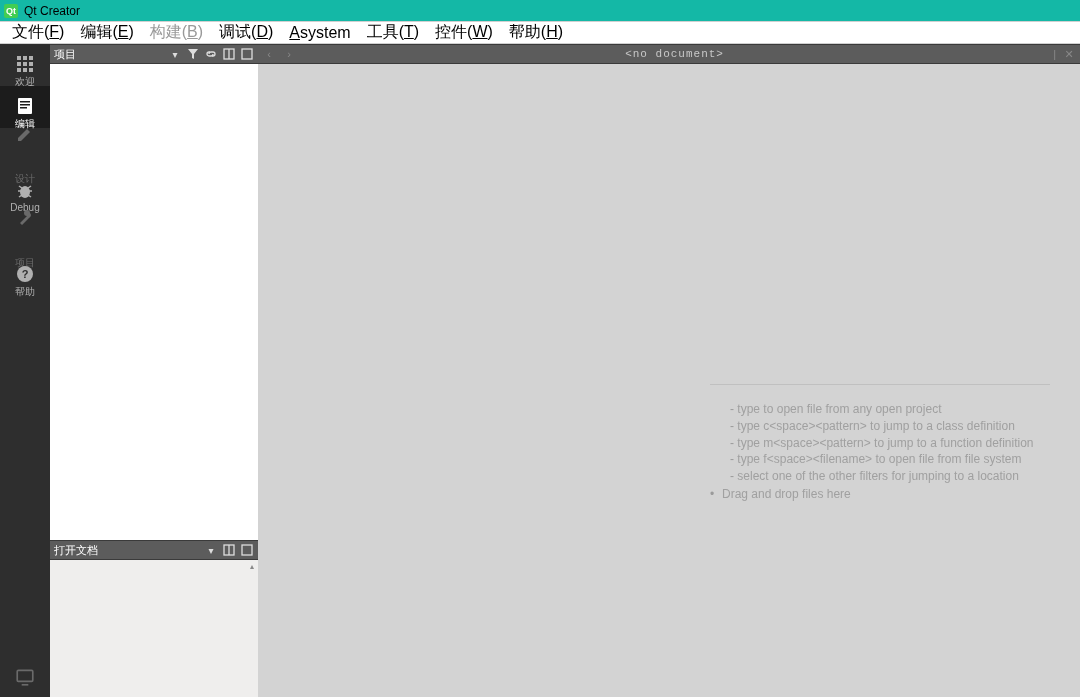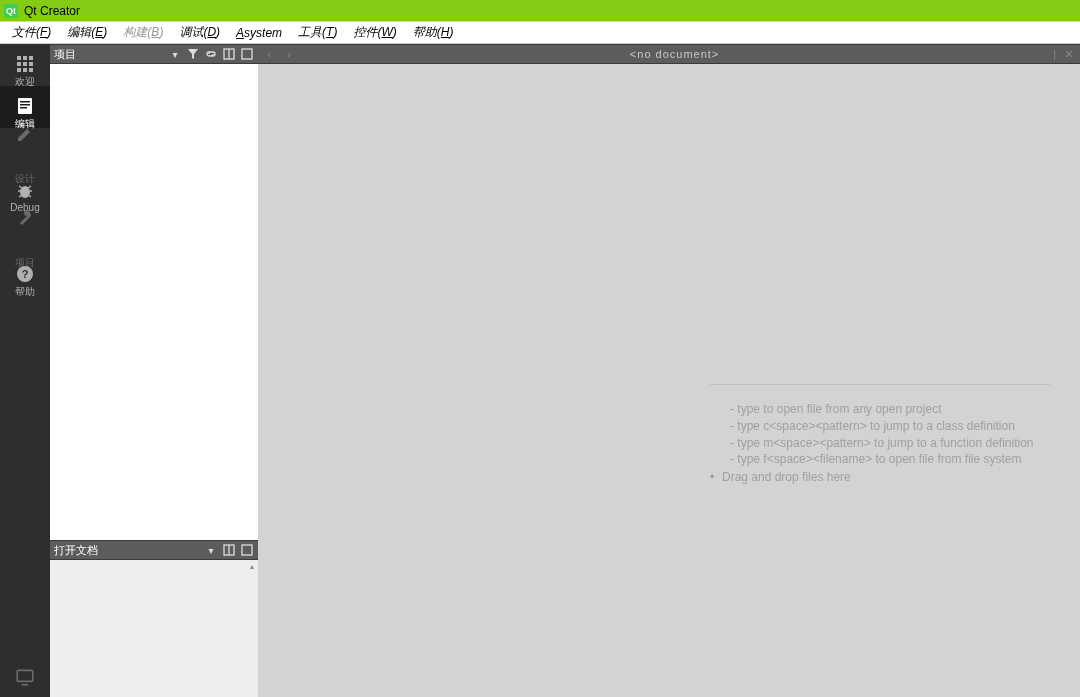--- a/index.html
+++ b/index.html
@@ -1,21 +1,21 @@
 <!DOCTYPE html>
 <html><head>
 <meta charset="utf-8">
 <style>
 * { margin: 0; padding: 0; box-sizing: border-box; font-family: "Microsoft YaHei", sans-serif; }
 html, body { width: 1080px; height: 697px; overflow: hidden; background: #fff; }
 
-.titlebar { display: flex; align-items: center; height: 22px; background: #84cc16; border-bottom: 1px solid #d0d0d0; padding-left: 4px; gap: 6px; font-size: 12px; }
+.titlebar { display: flex; align-items: center; height: 22px; background: #14b8a6; border-bottom: 1px solid #d0d0d0; padding-left: 4px; gap: 6px; font-size: 12px; }
 .titlebar .icon { width: 14px; height: 14px; background: #41cd52; border-radius: 2px; display: flex; align-items: center; justify-content: center; color: #fff; font-size: 9px; font-weight: bold; }
 
-.menubar { display: flex; align-items: center; height: 22px; background: #fff; border-bottom: 1px solid #d0d0d0; padding-left: 4px; font-size: 12px; font-style: italic; }
+.menubar { display: flex; align-items: center; height: 22px; background: #fff; border-bottom: 1px solid #d0d0d0; padding-left: 4px; font-size: 16px; }
 .menubar .menu-item { padding: 2px 8px; cursor: default; }
 .menubar .menu-item .ul { text-decoration: underline; }
 .menubar .menu-item.disabled { color: #999; }
 
 .body { display: flex; height: calc(697px - 44px); }
 
 .modebar { width: 50px; background: #2e2e2e; display: flex; flex-direction: column; }
 .mode-item { display: flex; flex-direction: column; align-items: center; justify-content: center; height: 42px; color: #b0b0b0; font-size: 10px; gap: 2px; padding-top: 13px; cursor: default; }
 .mode-item.active { background: #1c1c1c; color: #fff; }
 .mode-item.disabled { color: #6a6a6a; gap: 29px; }
@@ -31,21 +31,21 @@
 .panel-header svg { width: 12px; height: 12px; }
 .panel-body { flex: 1; background: #fff; }
 .panel-top { flex: 0 0 auto; display: flex; flex-direction: column; height: 496px; }
 .panel-bottom { flex: 1; display: flex; flex-direction: column; }
 .scroll-surface { position: relative; background: #efeeed; flex:1; }
 .scroll-surface .sb-up { position:absolute; top:0; right:0; width:12px; height:12px; display:flex; align-items:center; justify-content:center; color:#888; font-size:8px;}
 
 .editor { flex: 1; display: flex; flex-direction: column; background: #d3d3d3; position: relative; }
 .editor-header { height: 20px; background: #5c5c5c; display: flex; align-items: center; padding: 0 4px; gap: 6px; color: #bbb; font-size: 11px; border-top: 1px solid #3a3a3a; border-bottom: 1px solid #3a3a3a;}
 .editor-header .nav-arrow { width: 14px; height: 14px; display: flex; align-items: center; justify-content: center; color: #888; }
-.editor-header .doc-label { flex: 1; text-align: center; font-family: Liberation Sans, sans-serif; letter-spacing: 1px; color: #c8c8c8; }
+.editor-header .doc-label { flex: 1; text-align: center; font-family: Liberation Mono, monospace; letter-spacing: 1px; color: #c8c8c8; }
 .editor-header .close { width: 14px; text-align:center; color:#888; }
 .editor-header .sep { color:#888; }
 
 .placeholder { position: absolute; right: 30px; top: 340px; width: 340px; color: #a0a0a0; font-family: "Courier New", monospace; font-size: 12px; }
 .placeholder h2 { font-size: 15px; text-align: center; color: #9a9a9a; font-weight: normal; margin-bottom: 10px; letter-spacing: 1px; }
 .placeholder hr { border: none; border-top: 1px solid #c0c0c0; margin-bottom: 16px; }
 .placeholder ul { list-style: none; }
 .placeholder ul > li { position: relative; padding-left: 12px; line-height: 1.5; }
 .placeholder ul > li::before { content: "•"; position: absolute; left: 0; color:#9a9a9a; }
 .placeholder .sub { padding-left: 20px; line-height: 1.4; }
@@ -213,18 +213,19 @@
       <span class="sep">|</span>
       <span class="close">✕</span>
     </div>
 
     <div class="placeholder">
       <hr>
       <div class="sub"><span>type to open file from any open project</span></div>
       <div class="sub"><span>type c&lt;space&gt;&lt;pattern&gt; to jump to a class definition</span></div>
       <div class="sub"><span>type m&lt;space&gt;&lt;pattern&gt; to jump to a function definition</span></div>
       <div class="sub"><span>type f&lt;space&gt;&lt;filename&gt; to open file from file system</span></div>
+      <div class="sub"><span>select one of the other filters for jumping to a location</span></div>
       <ul>
         <li>Drag and drop files here</li>
       </ul>
     </div>
   </div>
 </div>
 
 </body></html>

